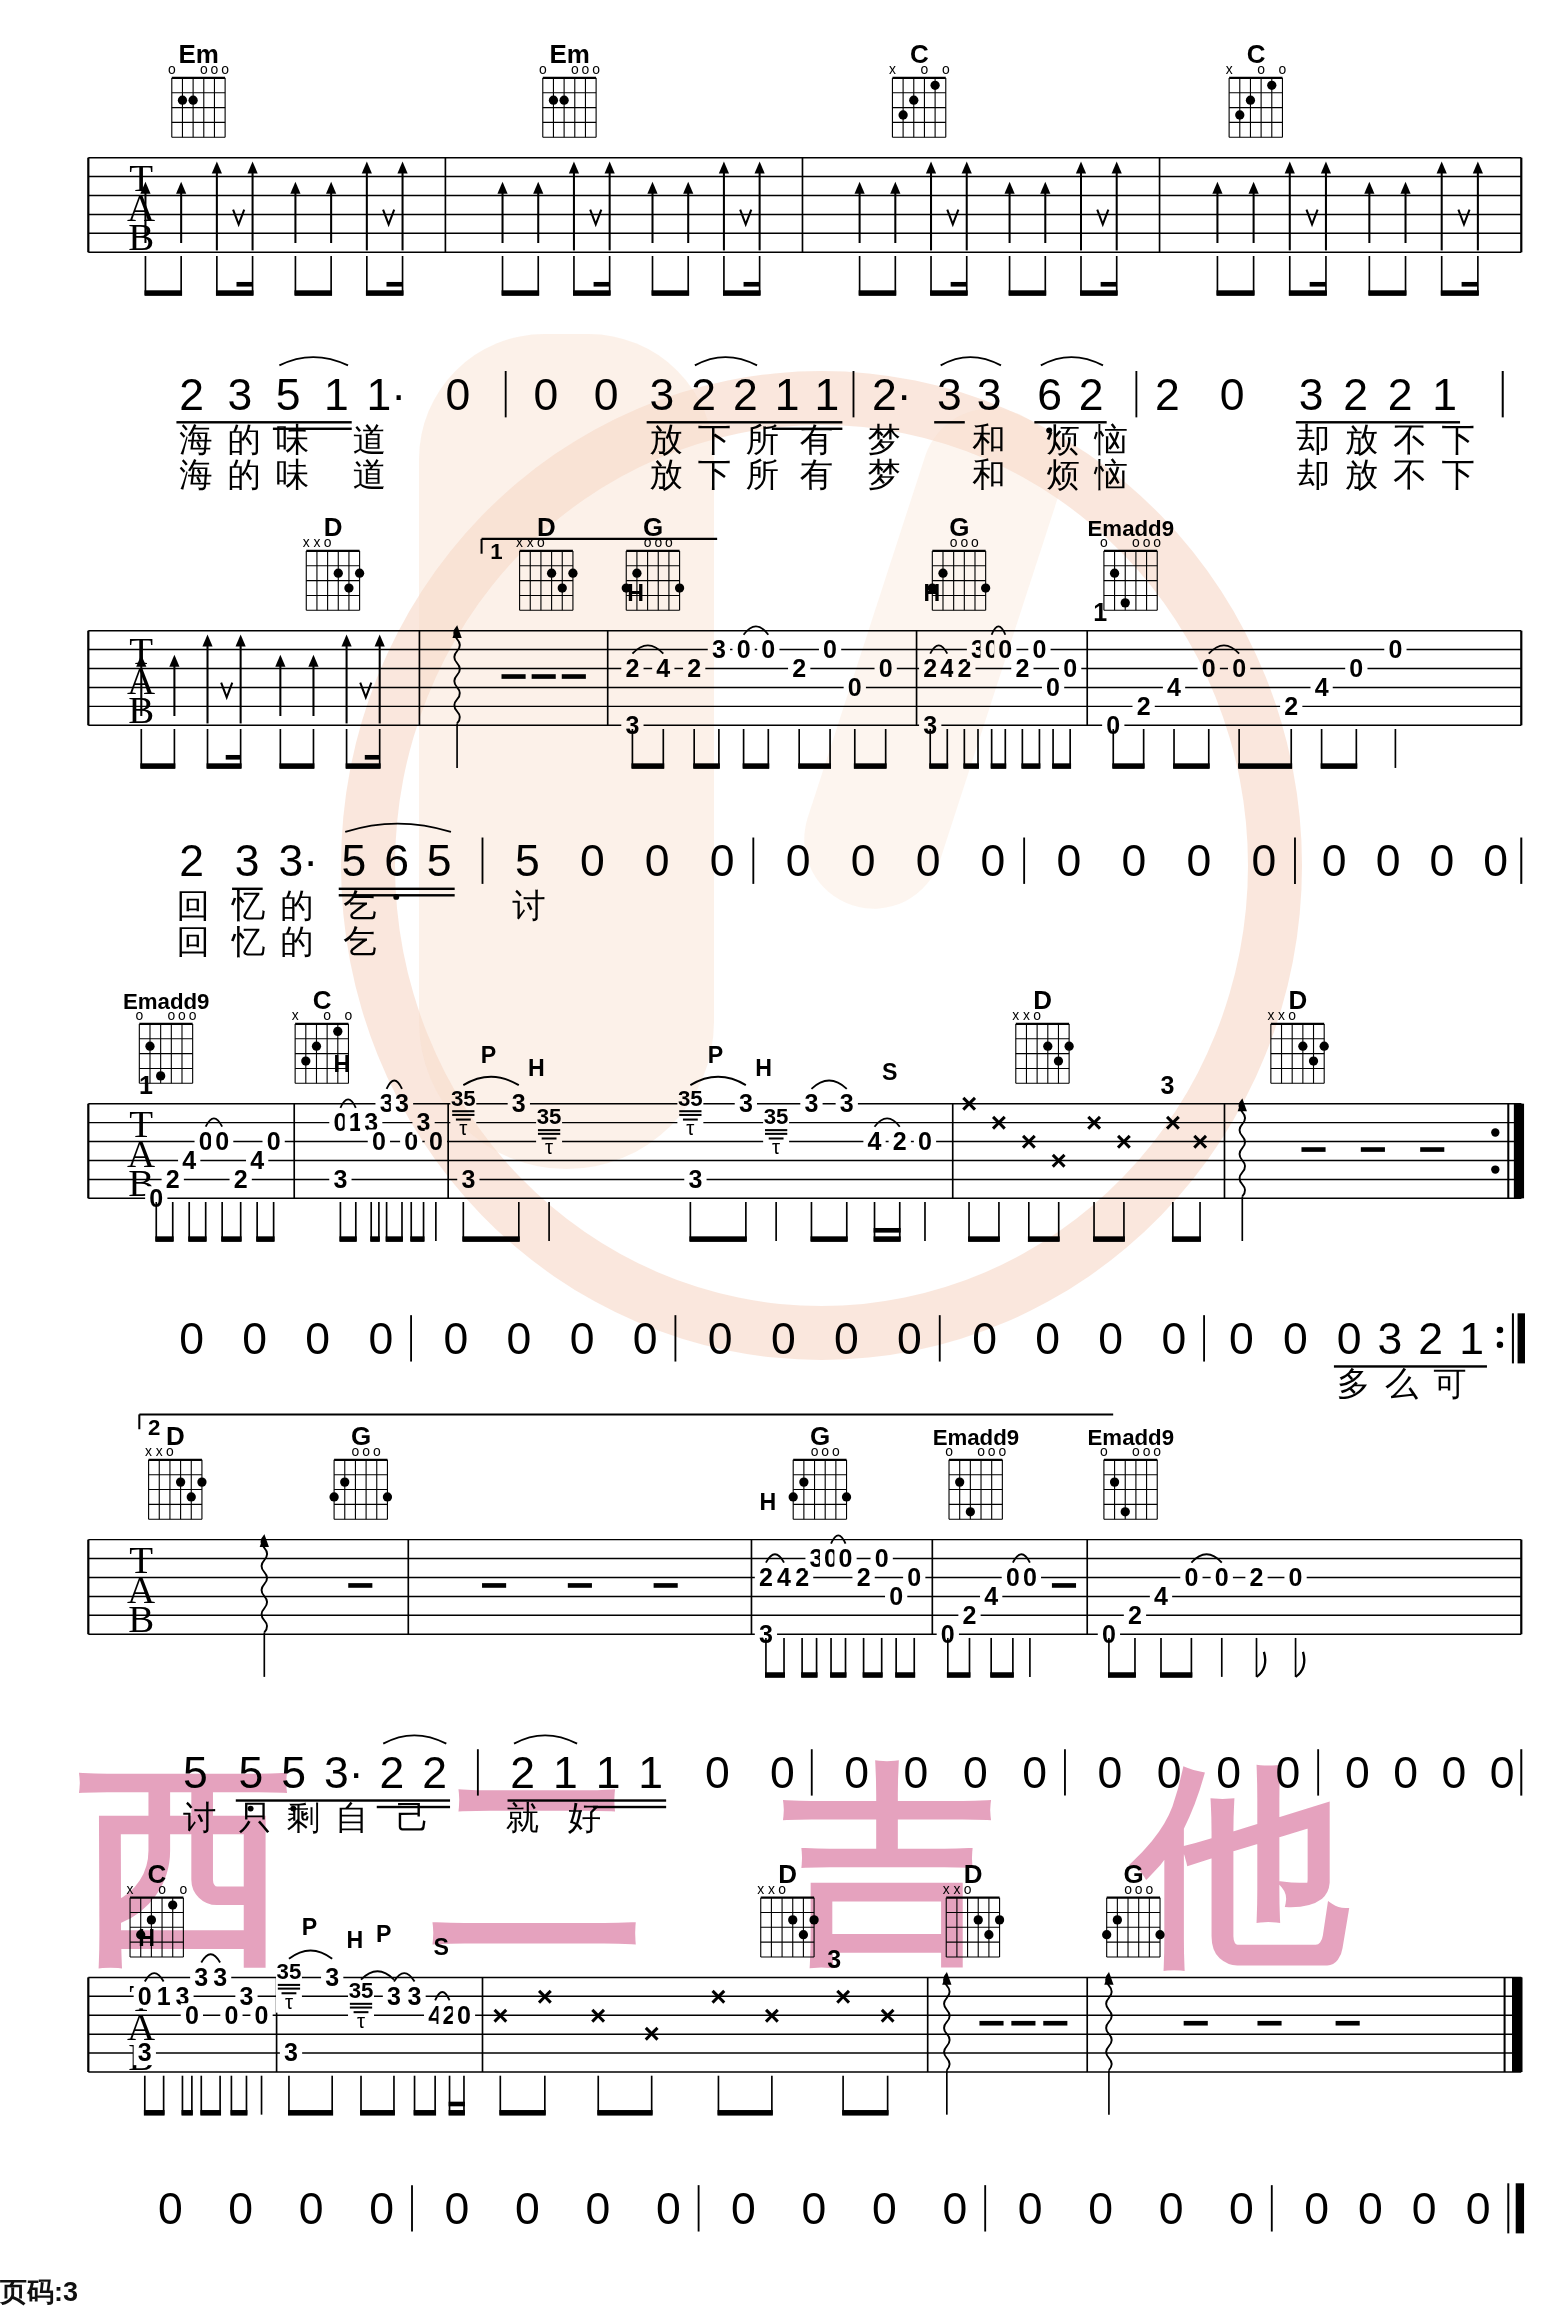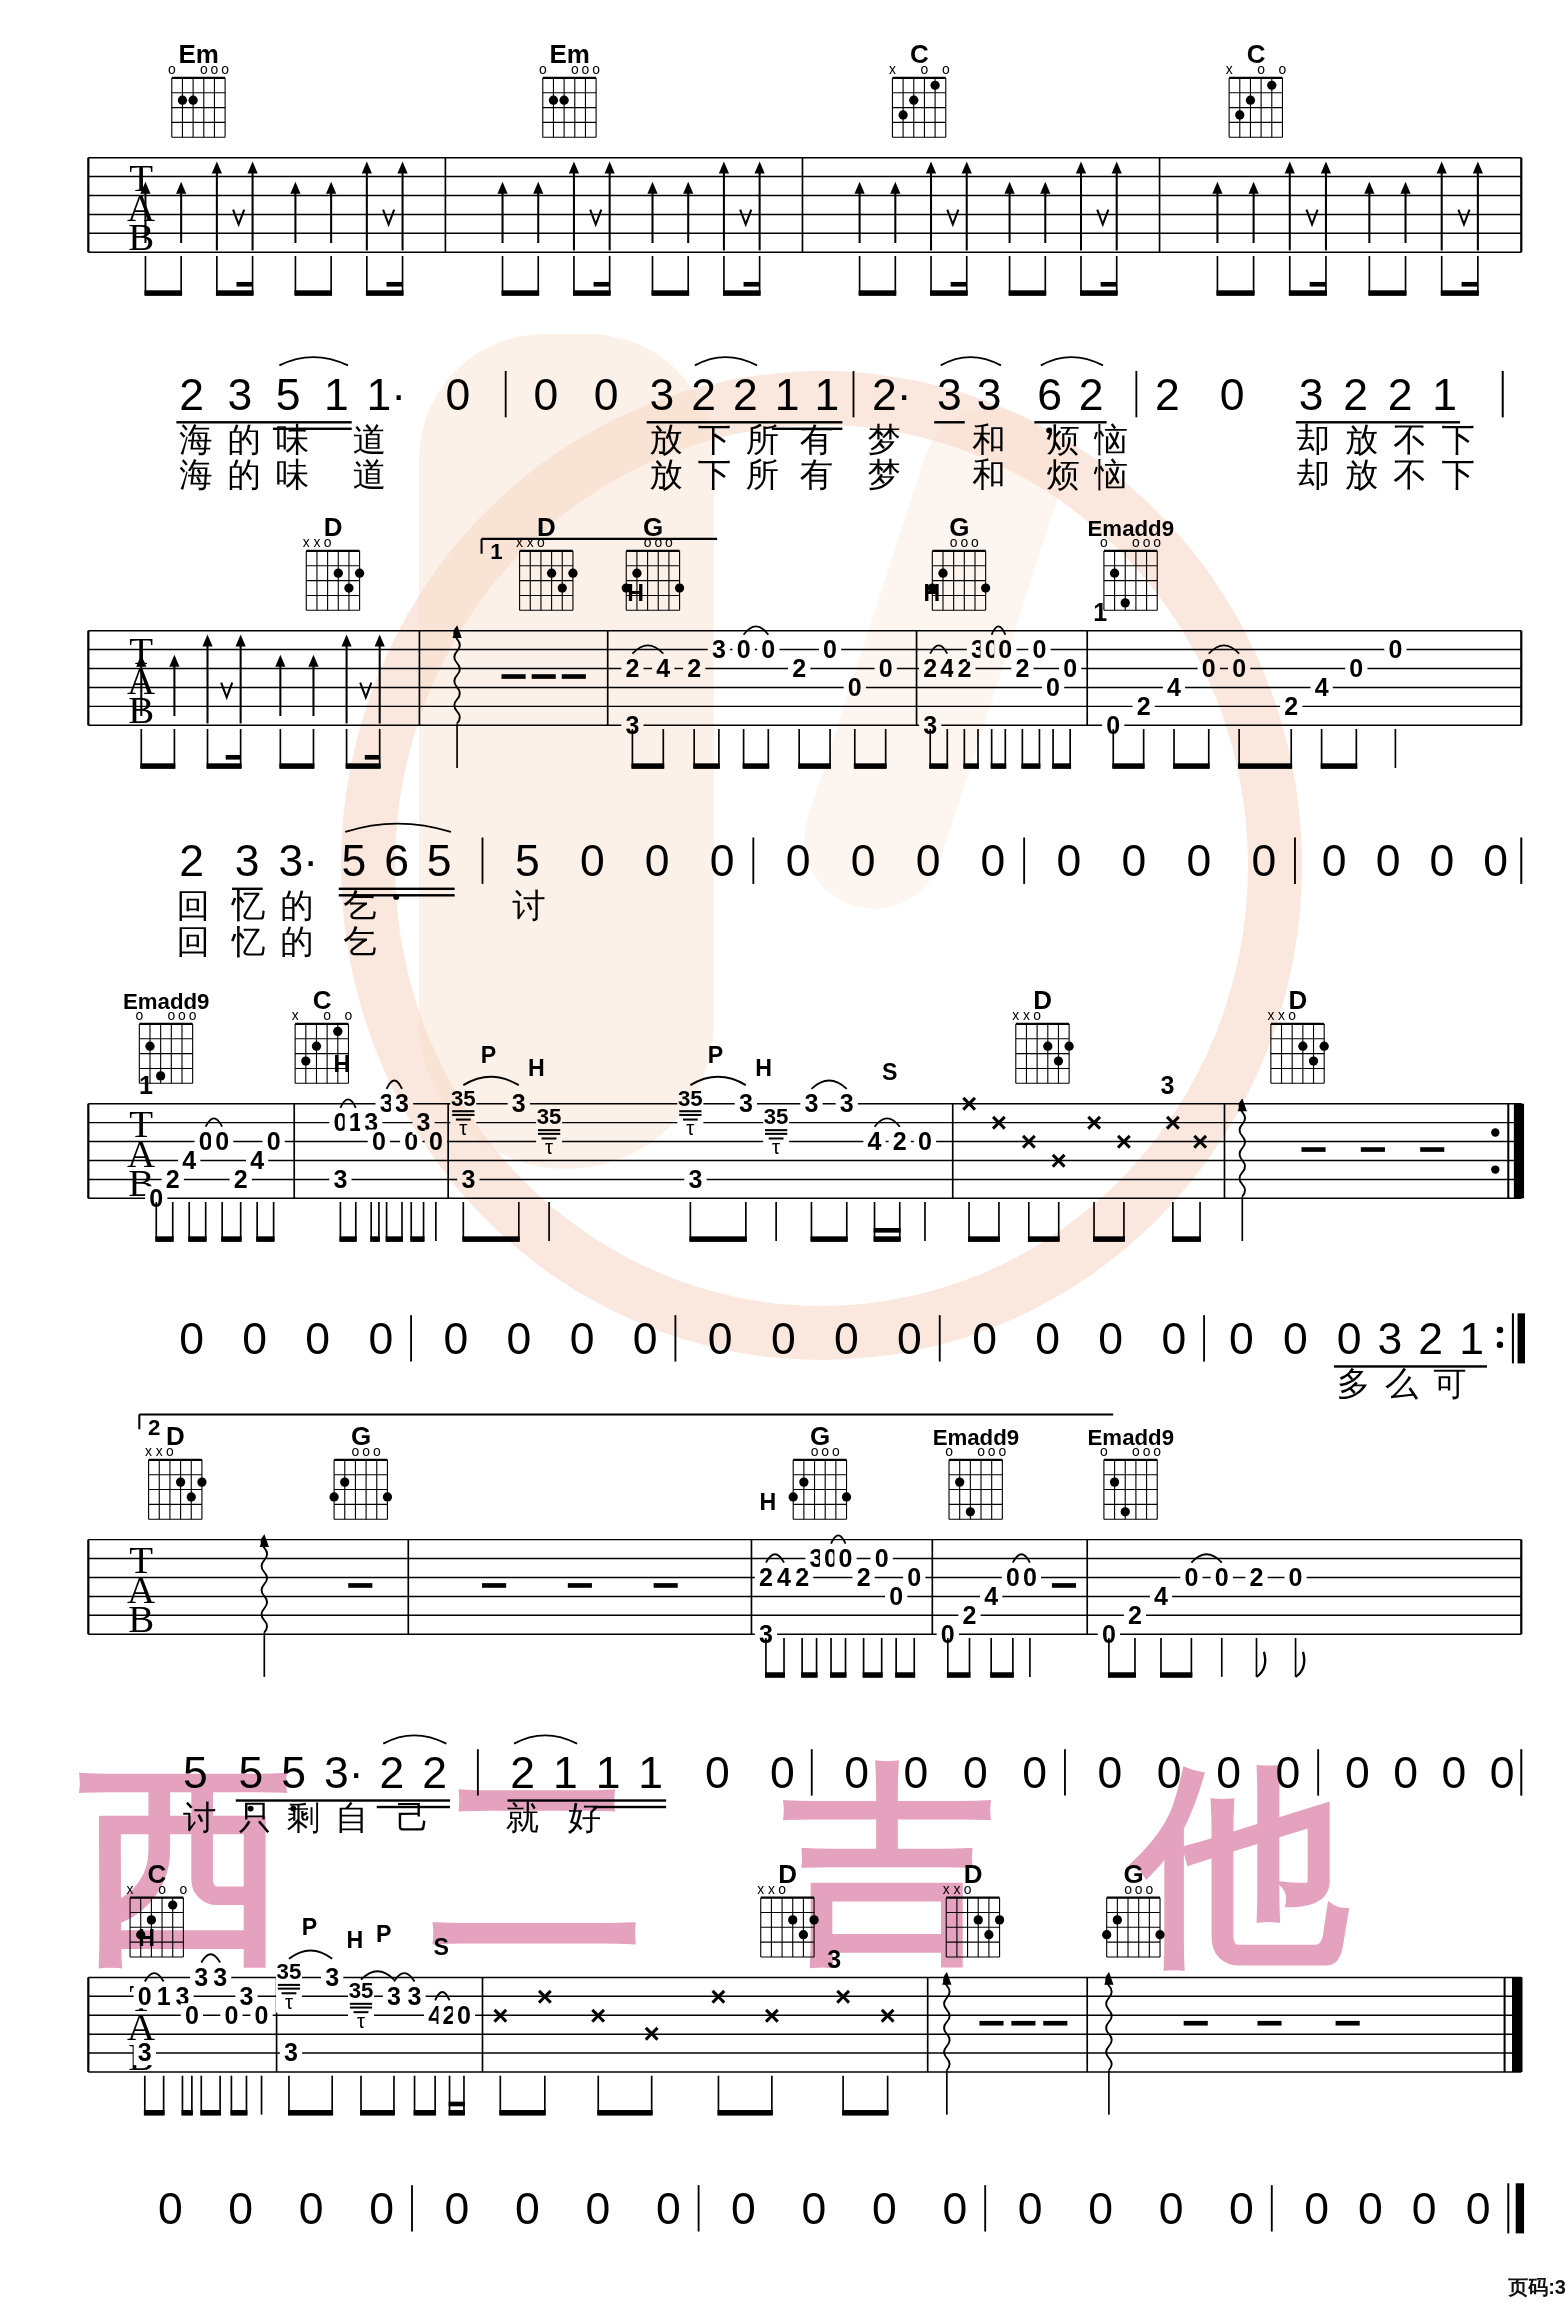--- a/index.html
+++ b/index.html
@@ -11,22 +11,22 @@
              mix-blend-mode:multiply;}
   .wm-ring{position:absolute;left:341px;top:371px;width:853px;height:881px;border-radius:50%;
            border:54px solid #f6cfbc;opacity:.50;}
   .wm-pick{position:absolute;left:419px;top:334px;width:295px;height:835px;
            border-radius:158px 158px 186px 186px;background:#f9ddcb;opacity:.42;}
   .wm-pick2{position:absolute;left:863px;top:399px;width:139px;height:519px;
            border-radius:74px;background:#f9ddcb;opacity:.30;transform:rotate(18deg);}
   .wm-text{position:absolute;left:0;top:1725px;width:100%;text-align:center;
            font-size:213px;font-weight:700;color:#be185d;opacity:.40;letter-spacing:139px;
            white-space:nowrap;font-family:"Liberation Sans",sans-serif;}
-  #footer{position:absolute;left:0;top:2274px;width:100%;text-align:right;z-index:3;
-          font-size:20px;font-weight:700;color:#111;font-family:"Liberation Sans",sans-serif;}
+  #footer{position:absolute;left:0;top:2274px;width:100%;text-align:left;z-index:3;
+          font-size:27px;font-weight:700;color:#111;font-family:"Liberation Sans",sans-serif;}
 </style>
 </head>
 <body>
 
 <div id="page">
   <svg id="score-svg" width="1566" height="2315" viewBox="0 0 1688 2496">
       <g>
         <line x1="95" y1="170" x2="1640" y2="170" stroke="#000" stroke-width="1.6"></line>
         <line x1="95" y1="190.4" x2="1640" y2="190.4" stroke="#000" stroke-width="1.6"></line>
         <line x1="95" y1="210.8" x2="1640" y2="210.8" stroke="#000" stroke-width="1.6"></line>

